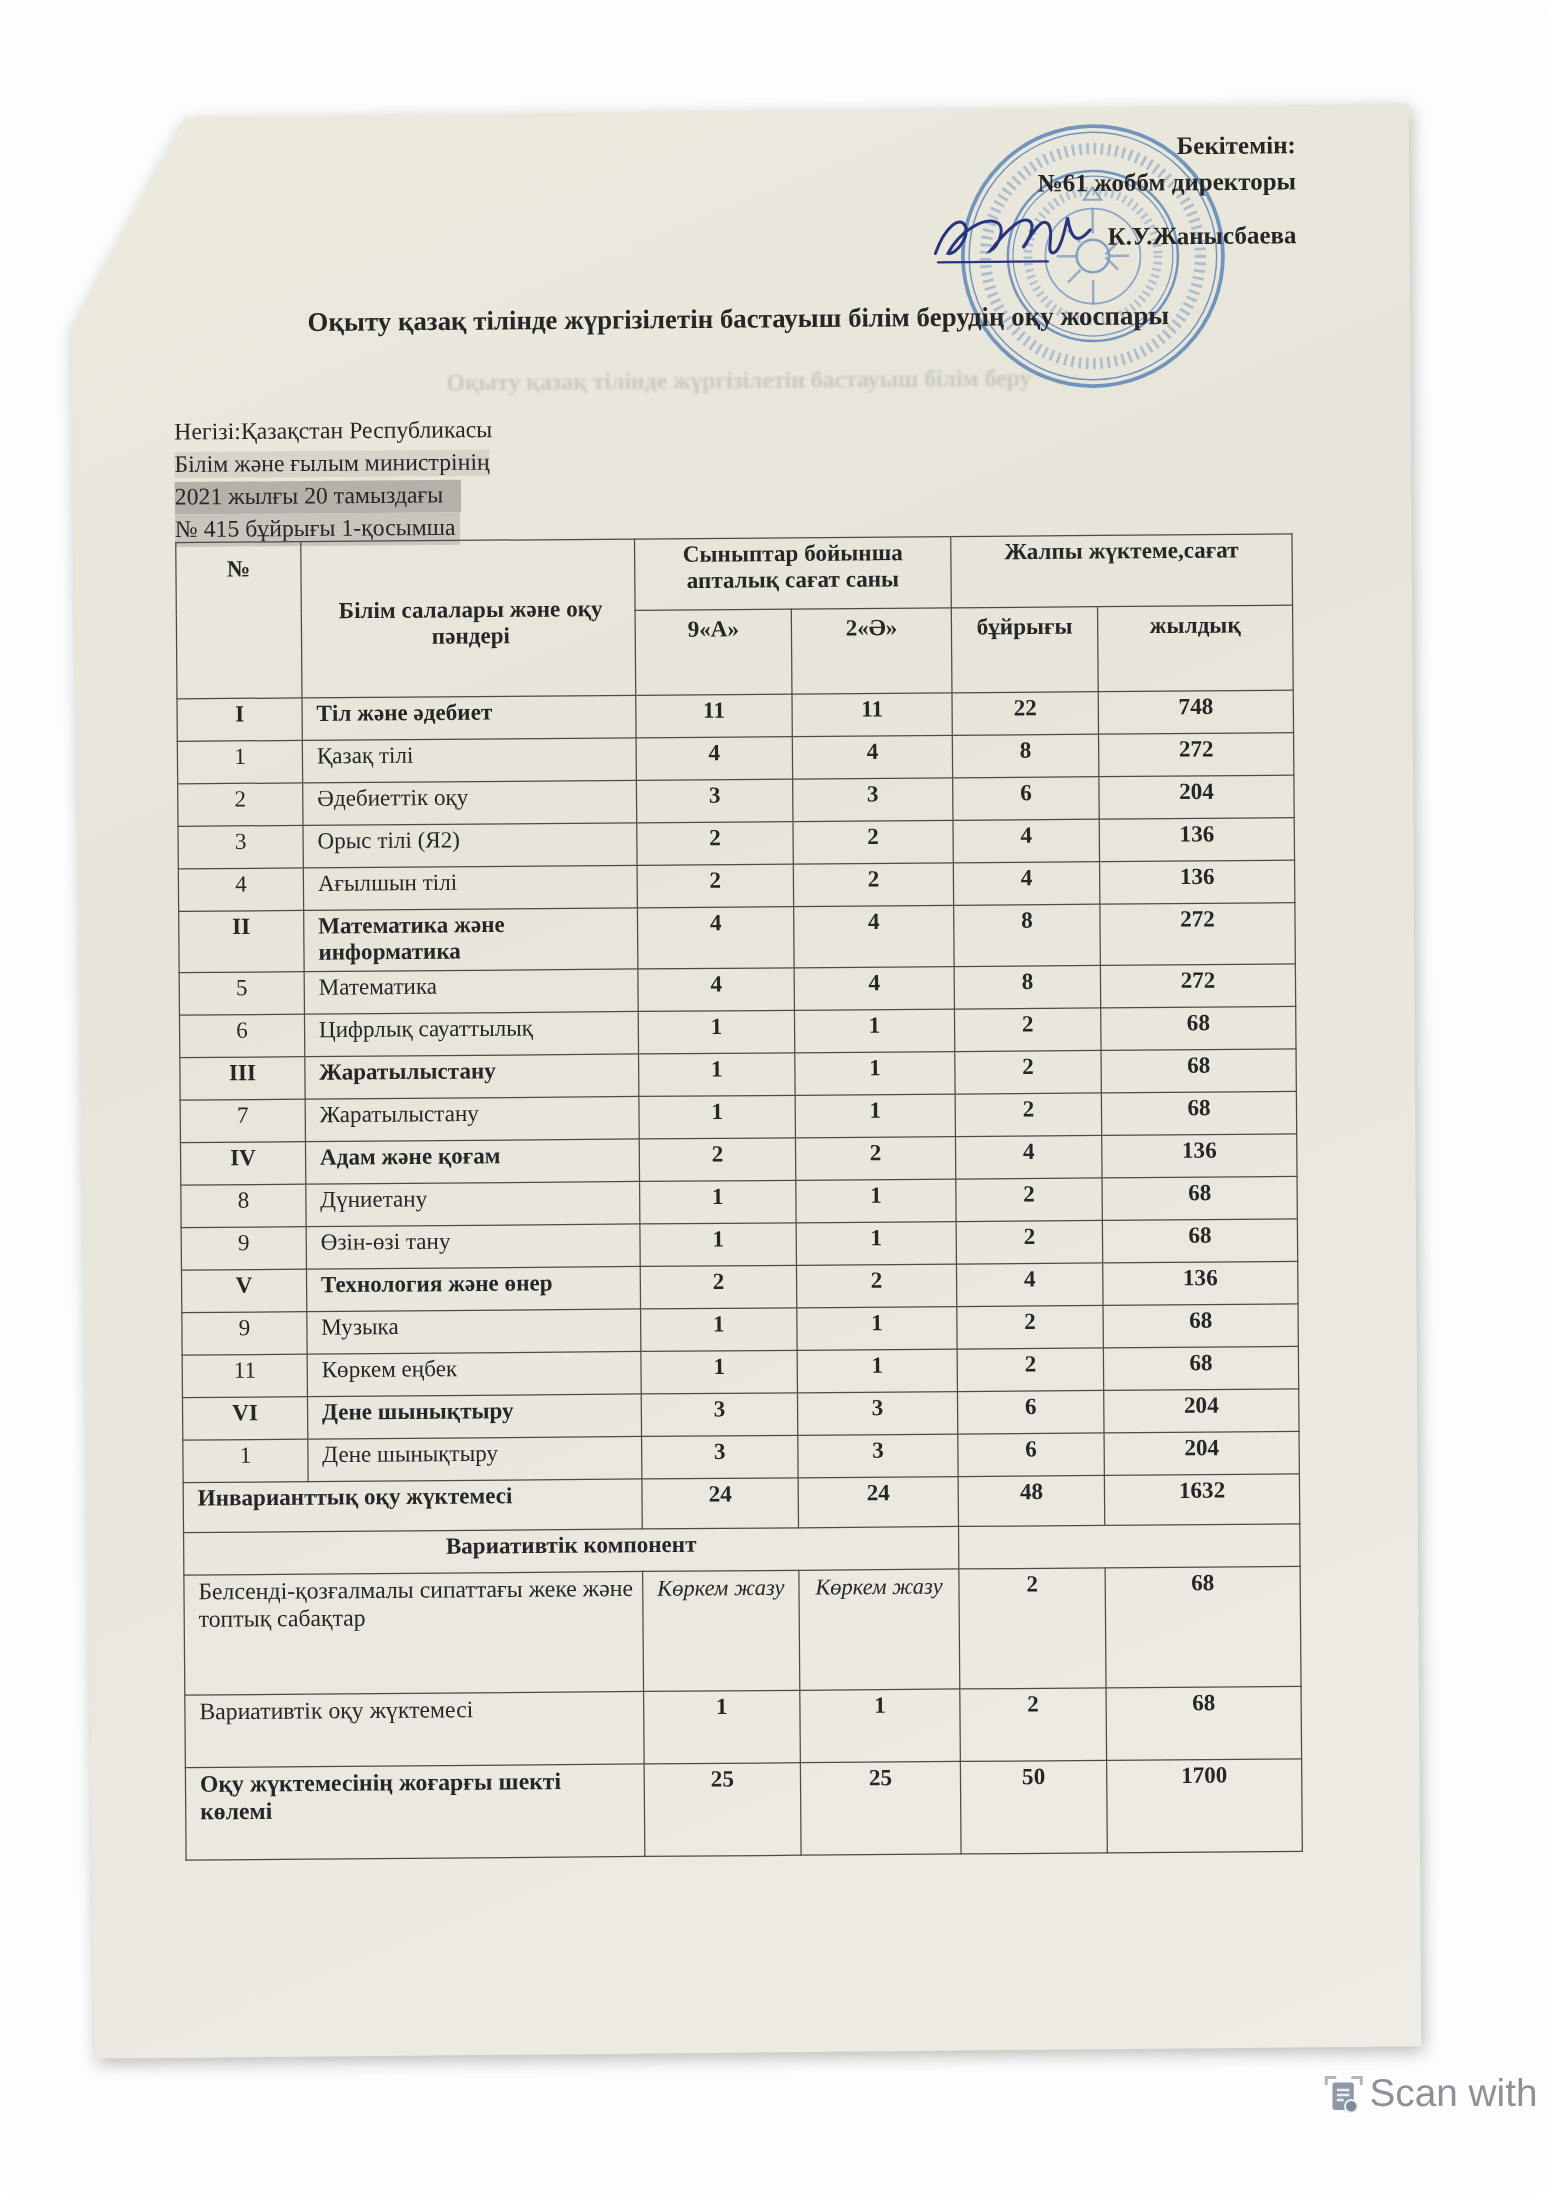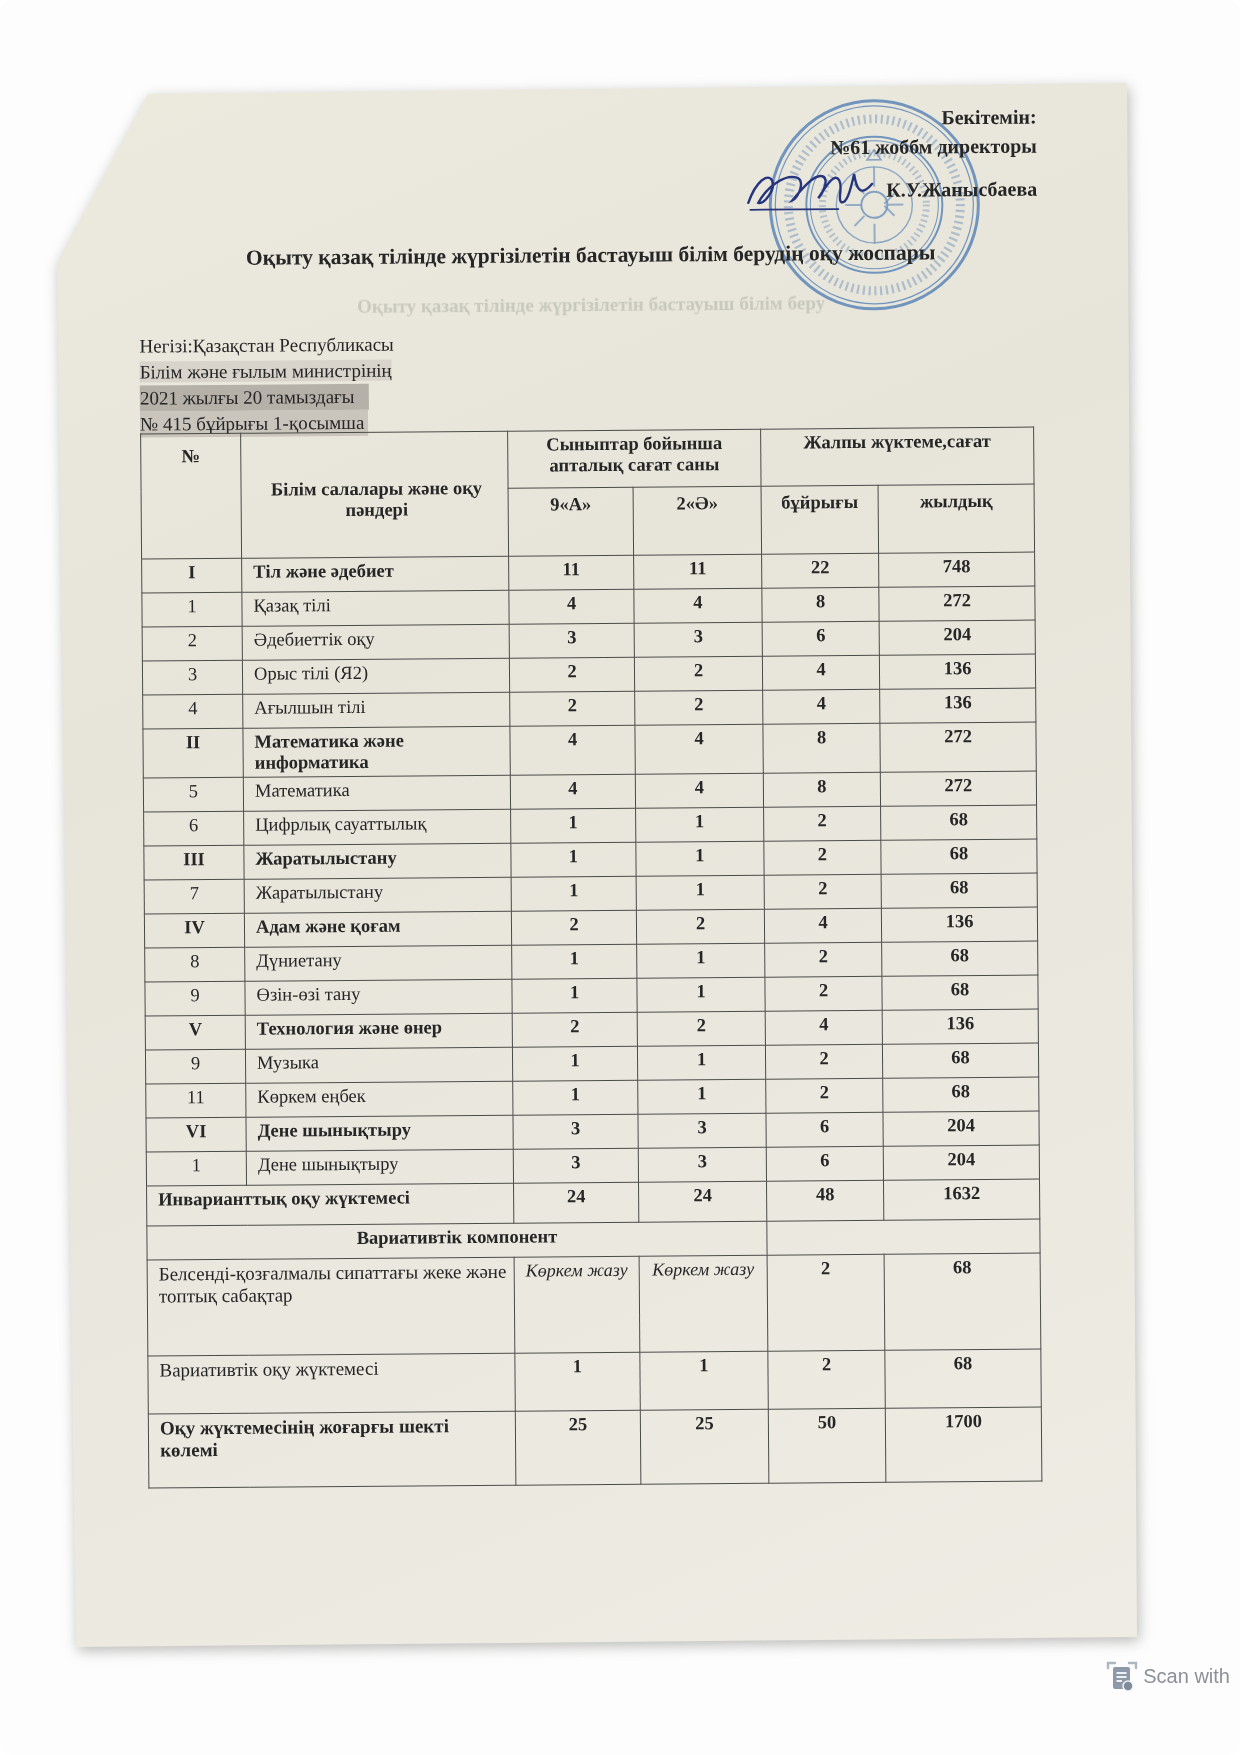--- a/index.html
+++ b/index.html
@@ -54,21 +54,21 @@
   tr.row-section{height:34px;} tr.row-subject{height:34px;}
   tr.row-total{height:40px;} tr.row-divider{height:34px;}
   tr.row-variative{height:96px;} tr.row-vartotal{height:58px;} tr.row-max{height:74px;}
   td.divider-cell{text-align:center;font-weight:bold;border-right:1.4px solid #4b4b48;}
   td.ital{font-style:italic;font-weight:normal;font-size:18px;}
   tr.row-variative td.subj, tr.row-vartotal td.subj, tr.row-max td.subj{font-size:19px;}
 
   
   .watermark{position:absolute;right:10px;bottom:62px;display:flex;align-items:center;gap:4px;
              color:#8d9097;font-family:"Liberation Sans","DejaVu Sans",sans-serif;
-             font-size:20px;z-index:4;}
+             font-size:31px;z-index:4;}
   .scan-icon{width:34px;height:34px;}
 </style>
 </head>
 <body>
 <div id="canvas">
 
   <div class="paper-wrap">
     <div class="paper"></div>
   </div>
 

